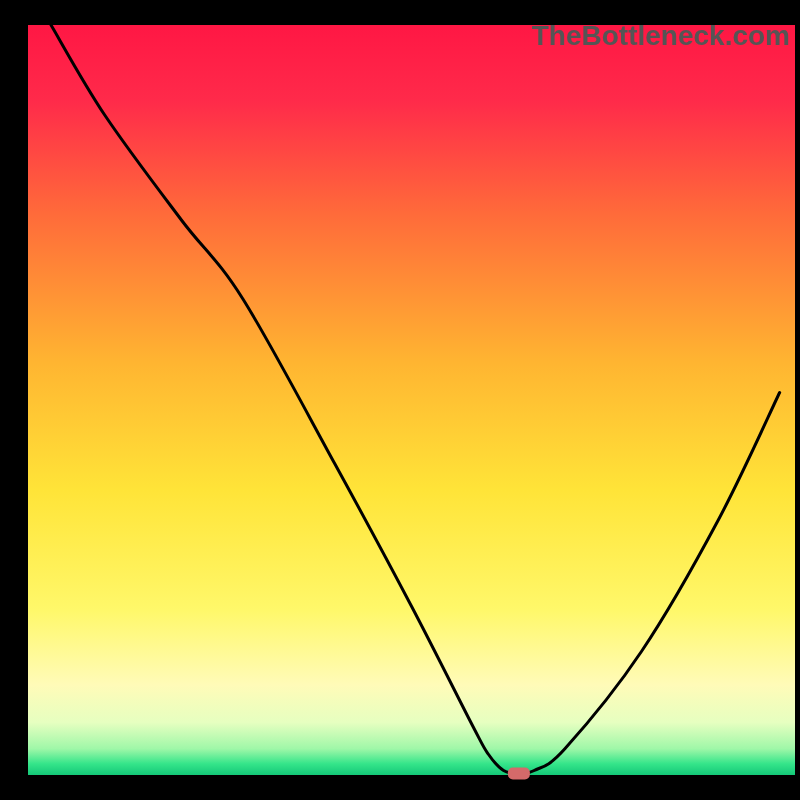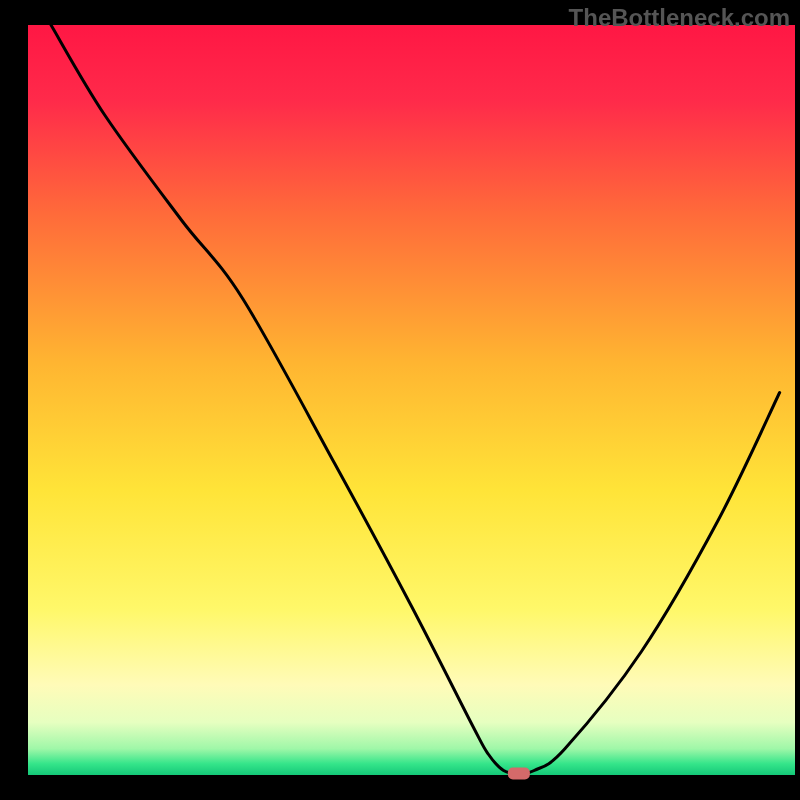--- a/index.html
+++ b/index.html
@@ -11,24 +11,24 @@
     overflow: hidden;
   }
   .chart-container {
     position: relative;
     width: 800px;
     height: 800px;
     background: #000;
   }
   .watermark {
     position: absolute;
-    top: 4px;
+    top: 20px;
     right: 10px;
     font-family: Arial, Helvetica, sans-serif;
-    font-size: 24px;
+    font-size: 28px;
     font-weight: bold;
     color: #555555;
     z-index: 40;
     user-select: none;
   }
   svg {
     position: absolute;
     top: 0;
     left: 0;
   }

